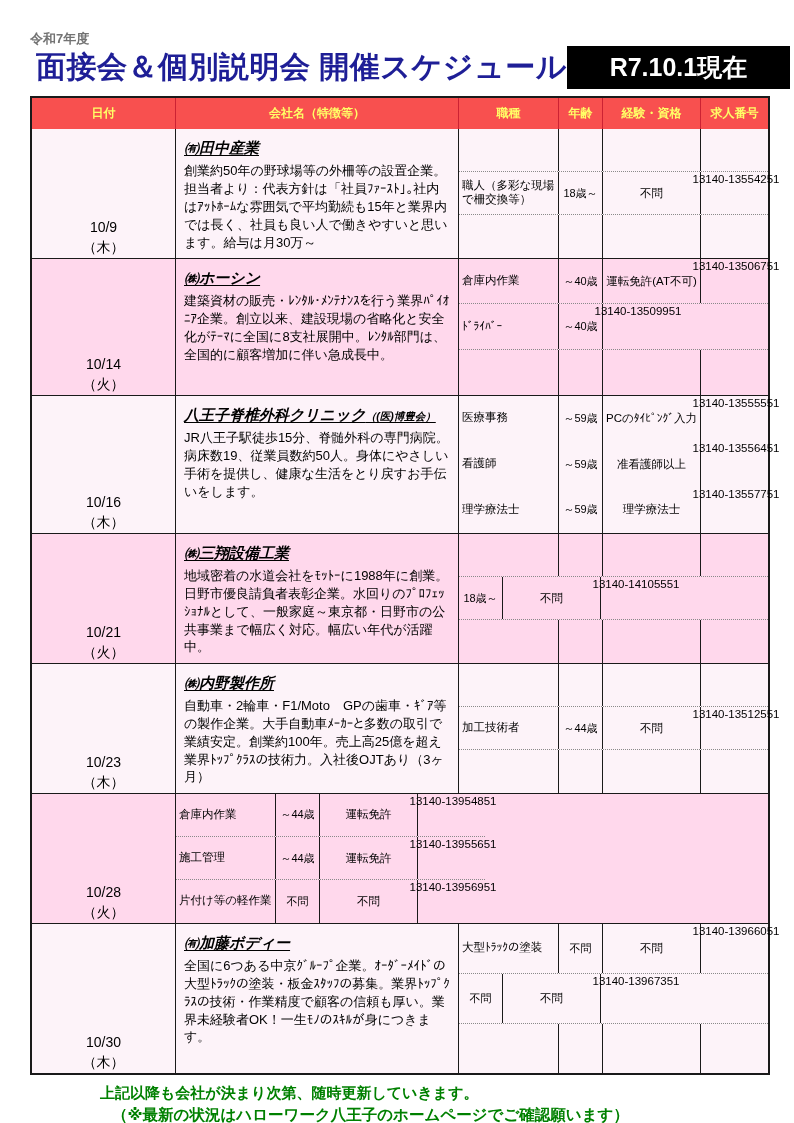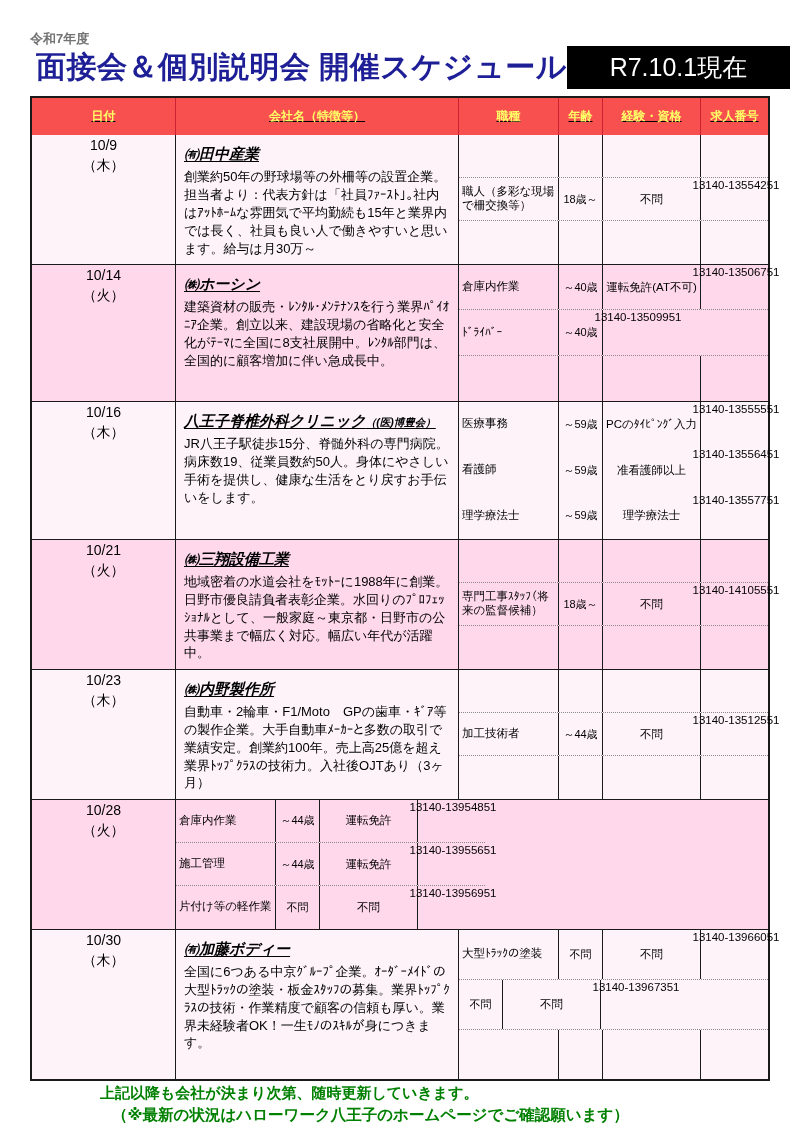--- a/index.html
+++ b/index.html
@@ -20,47 +20,47 @@
   }
   .title-row {
     position:absolute; left:36px; top:46px; right:2px;
     display:flex; align-items:center; justify-content:space-between;
   }
   .main-title {
     color:#1e1e96; font-weight:bold; font-size:30px;
     letter-spacing:0.5px; white-space:nowrap;
   }
   .date-box {
-    background:#000; color:#fff; font-weight:normal; font-size:25px;
+    background:#000; color:#fff; font-weight:bold; font-size:25px;
     padding:5px 0; width:228px; text-align:center; margin-right:2px;
   }
 
   
   .sched-table {
     position:absolute; left:30px; top:96px; width:740px;
     border:2px solid #1a1a1a;
   }
-  .head-row { display:flex; background:#f8504f; height:37px;text-decoration:underline; }
+  .head-row { display:flex; background:#f8504f; height:31px; }
   .h-cell {
     color:#ffff66; font-weight:bold; font-size:12px;
     display:flex; align-items:center; justify-content:center;
     border-right:1px solid #c23; height:100%;
   }
   .h-cell:last-child { border-right:none; }
   .w-date{width:144px;} .w-comp{width:283px;} .w-job{width:100px;}
   .w-age{width:44px;} .w-req{width:98px;} .w-num{width:67px;}
 
   .company-row { display:flex; border-top:1px solid #1a1a1a; }
   .company-row:first-of-type { border-top:none; }
   .bg-pale { background:#fdf3f9; }
   .bg-pink { background:#ffd8ec; }
 
   .cell-date {
     width:144px; border-right:1px solid #1a1a1a;
-    display:flex; flex-direction:column; align-items:center; justify-content:flex-start;
+    display:flex; flex-direction:column; align-items:center; justify-content:flex-end;
     font-size:14px; line-height:1.45; text-align:center;
   }
   .cell-company {
     width:283px; border-right:1px solid #1a1a1a;
     padding:10px 8px 6px 8px;
   }
   .comp-name {
     font-weight:bold; font-size:15px;
     text-decoration:underline; text-underline-offset:2px;font-style:italic;
   }
@@ -243,21 +243,20 @@
             <div class="comp-desc">地域密着の水道会社をﾓｯﾄｰに1988年に創業。日野市優良請負者表彰企業。水回りのﾌﾟﾛﾌｪｯｼｮﾅﾙとして、一般家庭～東京都・日野市の公共事業まで幅広く対応。幅広い年代が活躍中。</div>
           </div>
           <div class="jobs-block">
             <div class="job-slot">
               <div class="js-cell js-title"></div>
               <div class="js-cell js-age"></div>
               <div class="js-cell js-req"></div>
               <div class="js-cell js-num"></div>
             </div>
             <div class="job-slot">
-              <div class="js-cell js-title">専門工事ｽﾀｯﾌ（将来の監督候補）</div>
               <div class="js-cell js-age">18歳～</div>
               <div class="js-cell js-req">不問</div>
               <div class="js-cell js-num">
                 <div>13140-</div>
                 <div>14105551</div>
               </div>
             </div>
             <div class="job-slot">
               <div class="js-cell js-title"></div>
               <div class="js-cell js-age"></div>

